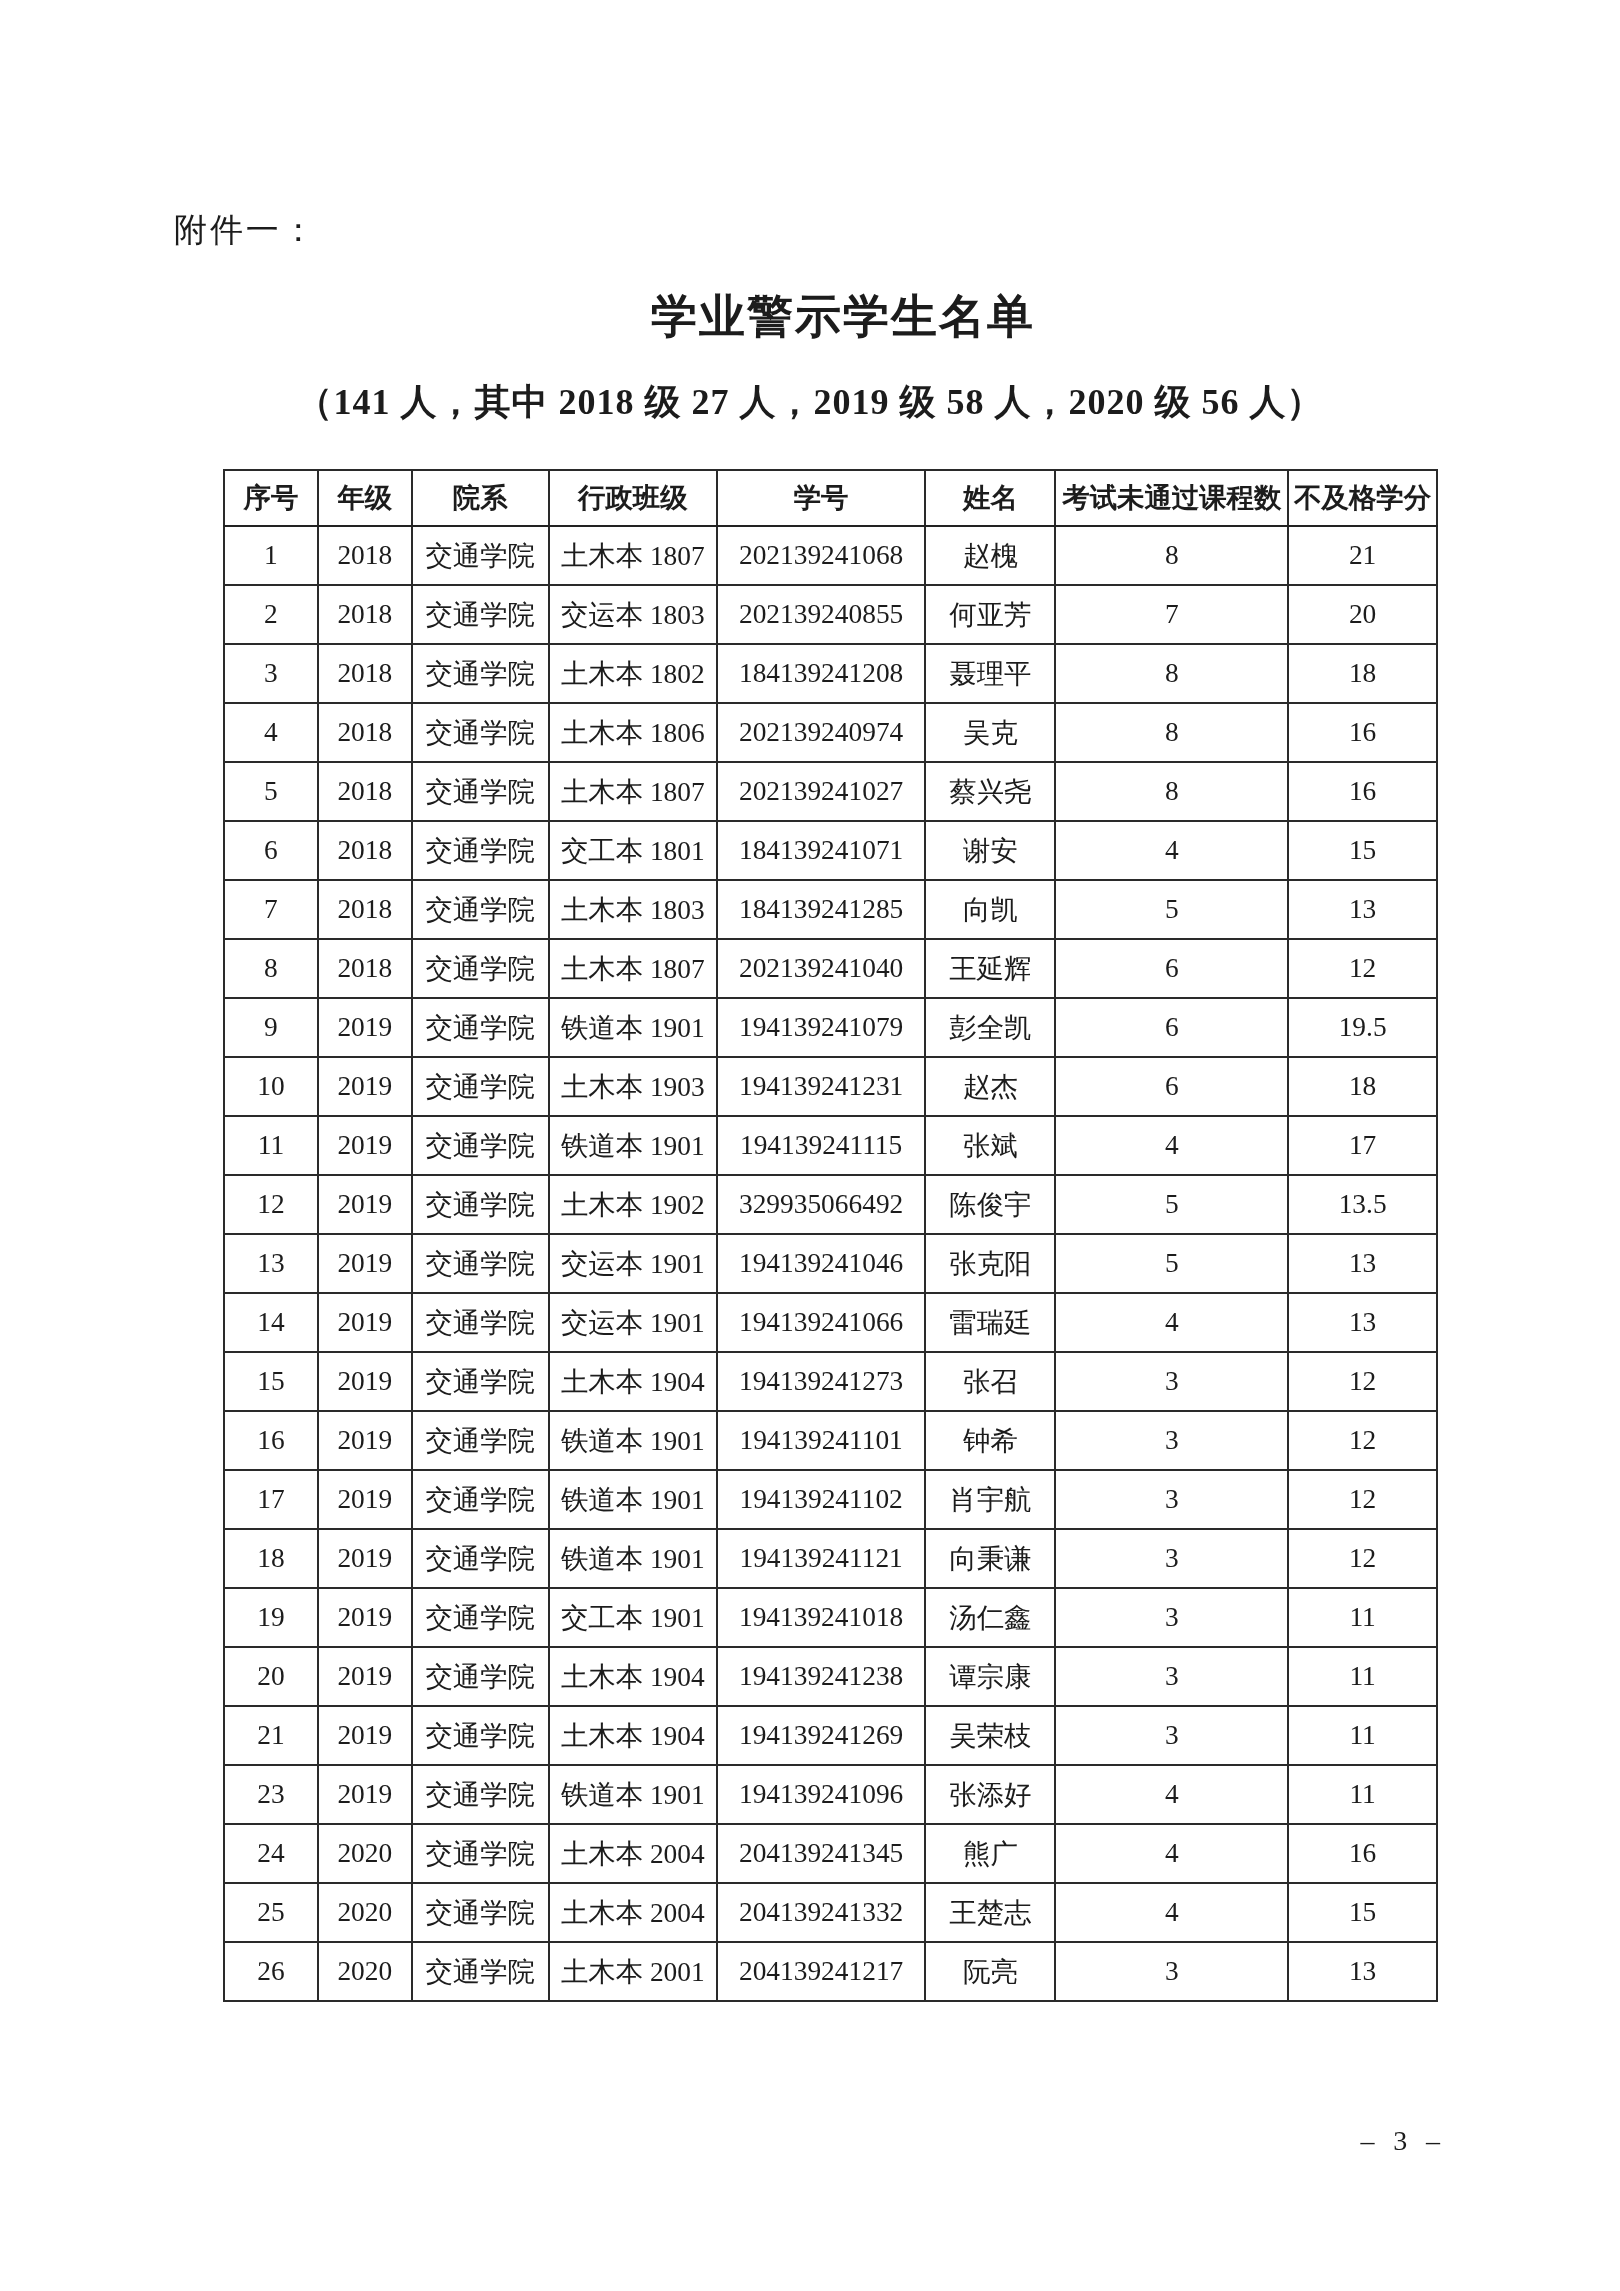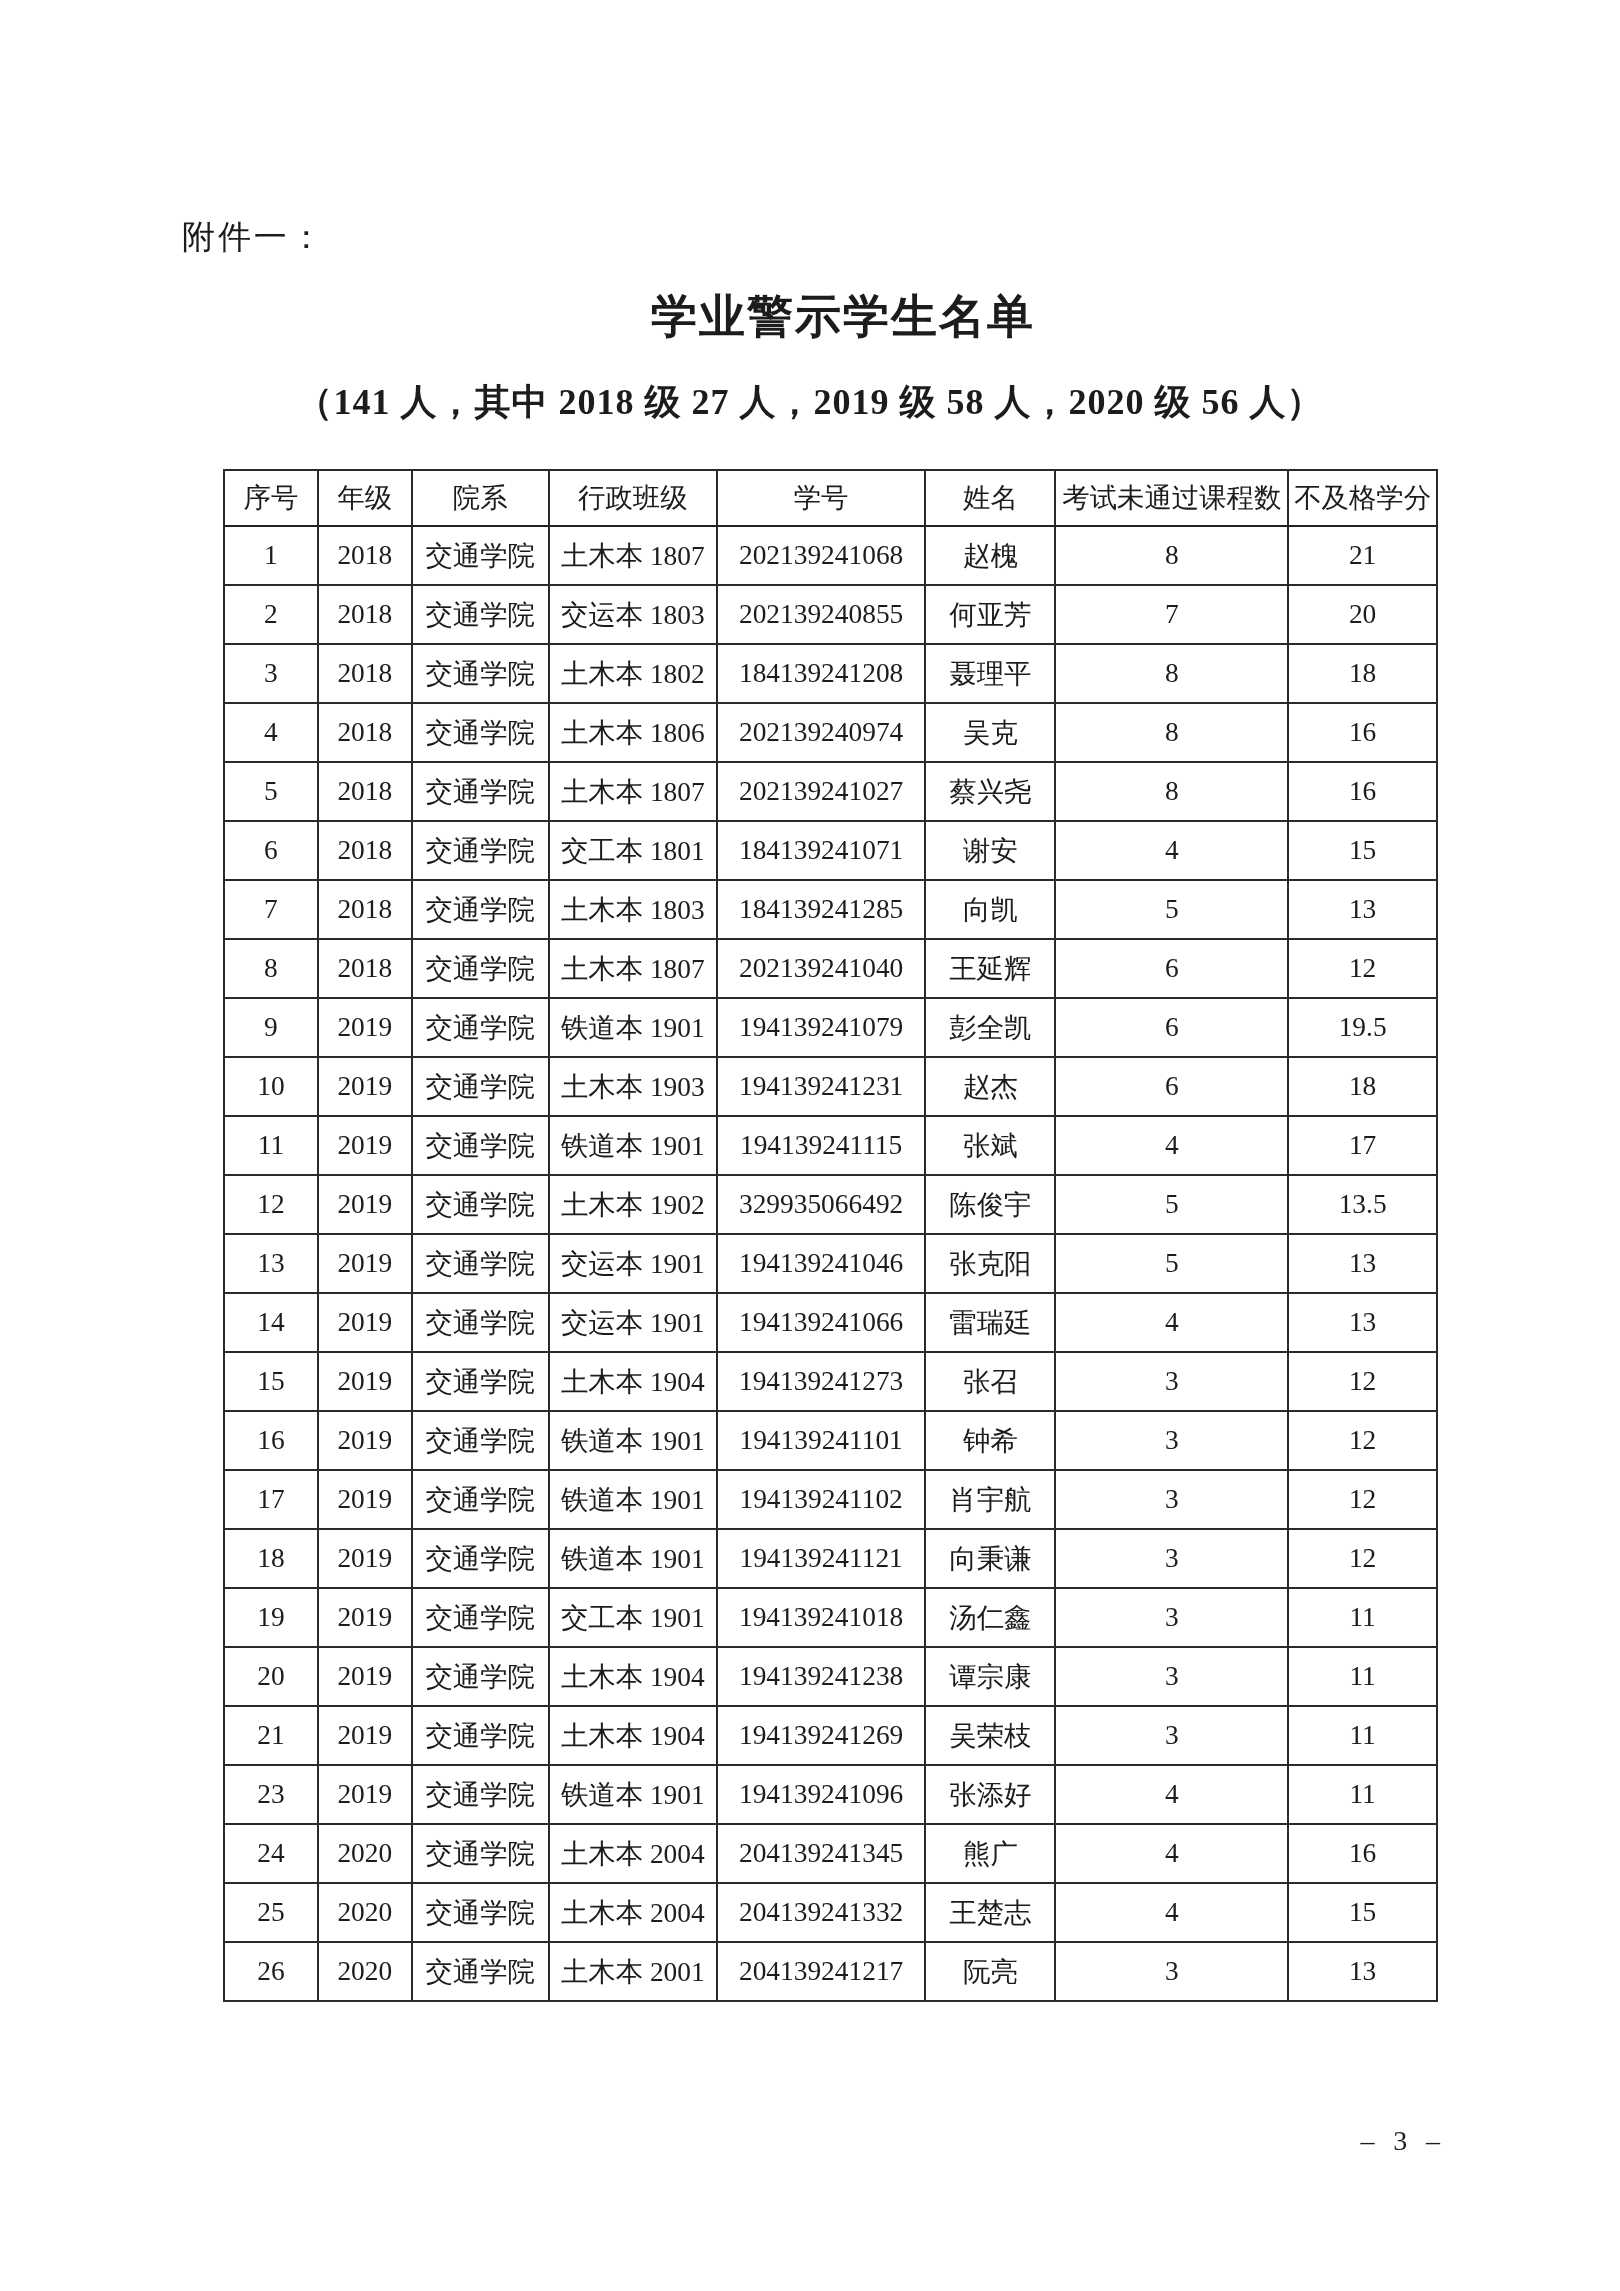--- a/index.html
+++ b/index.html
@@ -7,24 +7,23 @@
   body {
     width: 1620px;
     height: 2292px;
     position: relative;
     font-family: "Liberation Serif", serif;
     color: #1c1c1c;
   }
   .attachment-label {
     position: absolute;
     left: 174px;
-    top: 215px;
+    top: 208px;
     font-size: 33px;
     letter-spacing: 2.9px;
-    margin-left: 8px;
   }
   .doc-title {
     position: absolute;
     left: 0;
     top: 286px;
     width: 100%;
     text-align: center;
     font-size: 46px;
     font-weight: bold;
     letter-spacing: 2px;
@@ -53,21 +52,21 @@
   table.warning-table td {
     border: 2px solid #2a2a2a;
     text-align: center;
     vertical-align: middle;
     overflow: hidden;
     white-space: nowrap;
   }
   table.warning-table th {
     height: 56px;
     font-family: "Liberation Sans", sans-serif;
-    font-weight: normal;
+    font-weight: bold;
     font-size: 27.4px;
     border-bottom: 2.9px solid #222222;
   }
   table.warning-table td {
     height: 59px;
     font-size: 27.4px;
   }
   
   .col-1 { width: 7.74%; }
   .col-2 { width: 7.74%; }

